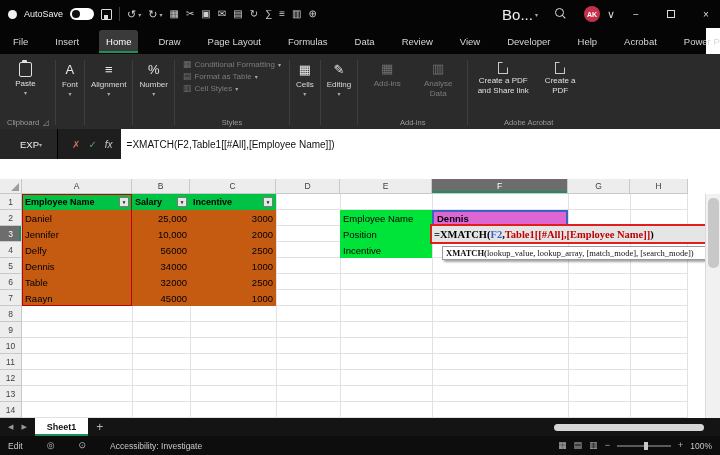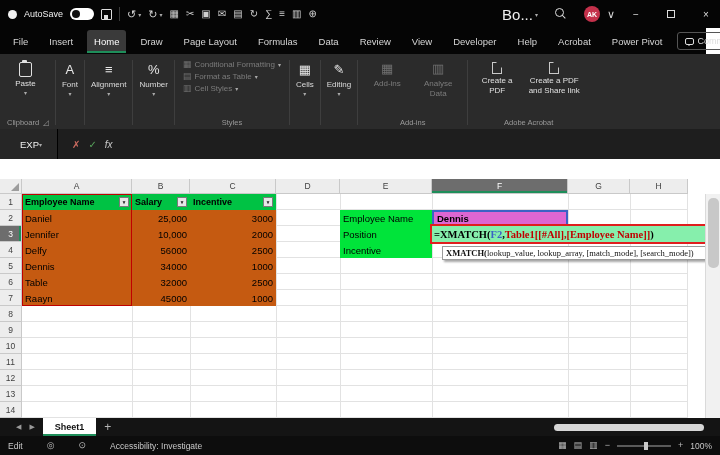--- a/index.html
+++ b/index.html
@@ -22,21 +22,21 @@
   .flex1{flex:1}
   .wb-title{font-size:15px;color:#f0f0f0}
   .search-ic{width:12px;height:12px;position:relative;margin:0 10px;flex:0 0 auto}
   .search-ic:before{content:"";position:absolute;left:0;top:0;width:7px;height:7px;border:1.2px solid #ddd;border-radius:50%}
   .search-ic:after{content:"";position:absolute;width:5px;height:1.2px;background:#ddd;transform:rotate(45deg);left:6px;top:8px}
   .avatar{width:16px;height:16px;border-radius:50%;background:#C4314B;color:#fff;font-size:7px;font-weight:bold;display:flex;align-items:center;justify-content:center;flex:0 0 auto}
   .winbtn{width:28px;height:28px;display:flex;align-items:center;justify-content:center;color:#ddd;font-size:10px}
   .maxbox{width:8px;height:8px;border:1px solid #ddd}
 
   
-  .menubar{position:absolute;top:28px;left:0;right:14px;height:26px;background:#050505;display:flex;align-items:center;padding:0 6px;gap:7px}
+  .menubar{position:absolute;top:28px;left:0;right:14px;height:26px;background:#050505;display:flex;align-items:center;padding:0 6px;gap:13px}
   .mtab{padding:6px 7px;font-size:9.5px;color:#d6d6d6;white-space:nowrap}
   .mtab.active{background:#3a3a3a;border-radius:3px 3px 0 0;color:#fff;box-shadow:inset 0 -2px 0 var(--accent-green)}
   .comments-btn{display:flex;align-items:center;gap:4px;border:1px solid #555;border-radius:3px;padding:3px 7px;color:#ddd;font-size:9px;margin-left:auto;white-space:nowrap}
   .comment-ic{width:9px;height:7px;border:1px solid #ddd;border-radius:2px;position:relative}
   .comment-ic:after{content:"";position:absolute;left:1px;bottom:-4px;width:0;height:0;border:2px solid transparent;border-top-color:#ddd}
   .share-btn{background:var(--accent-green);color:#fff;border-radius:3px;height:18px;display:flex;align-items:center;padding:0 6px;gap:3px;margin:0 6px;font-size:9px}
   .share-caret{font-size:6px;color:#eaffea}
 
   
   .ribbon{position:absolute;top:54px;left:0;right:0;height:75px;background:#2b2b2b;display:flex;align-items:stretch;padding:2px 2px 0 2px;color:#ddd}
@@ -91,30 +91,30 @@
     background-size:auto,1px 100%,1px 100%,1px 100%,1px 100%,1px 100%,1px 100%,1px 100%,1px 100%;
     background-repeat:repeat,no-repeat,no-repeat,no-repeat,no-repeat,no-repeat,no-repeat,no-repeat,no-repeat}
   .cell{position:absolute;height:16px;display:flex;align-items:center;font-size:9.5px;color:#000;padding:0 3px;white-space:nowrap;overflow:hidden}
   .hgreen{background:var(--header-green);font-weight:bold;font-size:9px}
   .lgreen{background:var(--label-green)}
   .orange{background:var(--data-orange)}
   .num{justify-content:flex-end}
   .magenta{background:var(--value-magenta);border:2px solid var(--ref-blue);font-weight:bold}
   .filterbtn{margin-left:auto;width:10px;height:10px;background:#E7E7E7;border:1px solid #7a7a7a;font-size:5px;display:flex;align-items:center;justify-content:center;color:#222;flex:0 0 auto}
   .refoutline{position:absolute;left:22px;top:15px;width:110px;height:112px;border:1.5px solid var(--ref-red);pointer-events:none}
-  .redbox{position:absolute;left:430px;top:45px;width:284px;height:20px;background:#86efac;border:2px solid var(--focus-red);display:flex;align-items:center;padding:0 2px;font-family:"Liberation Serif",serif;font-weight:bold;font-size:10.5px;white-space:nowrap}
+  .redbox{position:absolute;left:430px;top:45px;width:284px;height:20px;background:#e5e5e5;border:2px solid var(--focus-red);display:flex;align-items:center;padding:0 2px;font-family:"Liberation Serif",serif;font-weight:bold;font-size:10.5px;white-space:nowrap}
   .fp-blue{color:var(--ref-blue)}
   .fp-red{color:var(--ref-red)}
   .tooltip{position:absolute;left:442px;top:67px;width:272px;height:14px;background:#fff;border:1px solid #9a9a9a;box-shadow:2px 2px 2px rgba(0,0,0,.35);display:flex;align-items:center;padding:0 3px;font-size:8.5px;font-family:"Liberation Serif",serif;white-space:nowrap;color:#111}
   .tt-fn{font-weight:bold}
   .vscroll{position:absolute;left:705px;top:15px;width:15px;height:224px;background:#F1F1F1;border-left:1px solid #DADADA}
   .vthumb{position:absolute;left:2px;top:4px;width:11px;height:70px;background:#C8C8C8;border-radius:5px}
 
   
-  .sheetbar{position:absolute;top:418px;left:0;right:0;height:18px;background:#141414;display:flex;align-items:center;color:#bbb;padding:0 16px;gap:8px}
+  .sheetbar{position:absolute;top:418px;left:0;right:0;height:18px;background:#141414;display:flex;align-items:center;color:#bbb;padding:0 8px;gap:8px}
   .sb-arrow{font-size:7px;color:#9a9a9a}
   .sheettab{background:#fff;color:#111;font-size:9px;font-weight:bold;height:100%;display:flex;align-items:center;padding:0 12px;box-shadow:inset 0 -2px 0 var(--accent-green)}
   .addsheet{font-size:12px;color:#b5b5b5;line-height:1}
   .hthumb{position:absolute;right:16px;width:150px;height:7px;background:#D6D6D6;border-radius:4px}
 
   
   .statusbar{position:absolute;top:436px;left:0;right:0;height:19px;background:#0d0d0d;display:flex;align-items:center;color:#c9c9c9;font-size:8.5px;padding:0 8px;gap:24px}
   .st-ic{font-size:9px;color:#b8b8b8;line-height:1}
   .rightcluster{margin-left:auto;display:flex;align-items:center;gap:7px}
   .slider{width:54px;height:2px;background:#5a5a5a;position:relative}
@@ -272,41 +272,42 @@
       </div>
       <div class="rgroup-label">
           <span>Add-ins</span>
         </div>
     </div>
     <div class="vsep"></div>
     <div class="rgroup">
       <div class="rgroup-content">
         <div class="bigbtn">
           <span class="pdficon"></span>
-          <span class="lbl1">Create a PDF</span>
+          <span class="lbl2">Create a PDF and Share link</span>
         </div>
         <div class="bigbtn">
           <span class="pdficon"></span>
-          <span class="lbl2">Create a PDF and Share link</span>
+          <span class="lbl1">Create a PDF</span>
         </div>
       </div>
       <div class="rgroup-label">
           <span>Adobe Acrobat</span>
         </div>
     </div>
   </div>
 
   <div class="fbar">
     <div class="namebox">
       <span>EXP</span>
       <span class="nb-caret">▾</span>
     </div>
     <span class="fb-x">✗</span>
     <span class="fb-check">✓</span>
     <span class="fb-fx">fx</span>
+    <div class="fb-field">=XMATCH(F2,Table1[[#All],[Employee Name]])</div>
   </div>
   <div class="gap"></div>
 
   <div class="gridarea">
     <div class="chrow">
       <div class="corner"></div>
       <div class="ch" style="width:110px">A</div>
       <div class="ch" style="width:58px">B</div>
       <div class="ch" style="width:86px">C</div>
       <div class="ch" style="width:64px">D</div>

